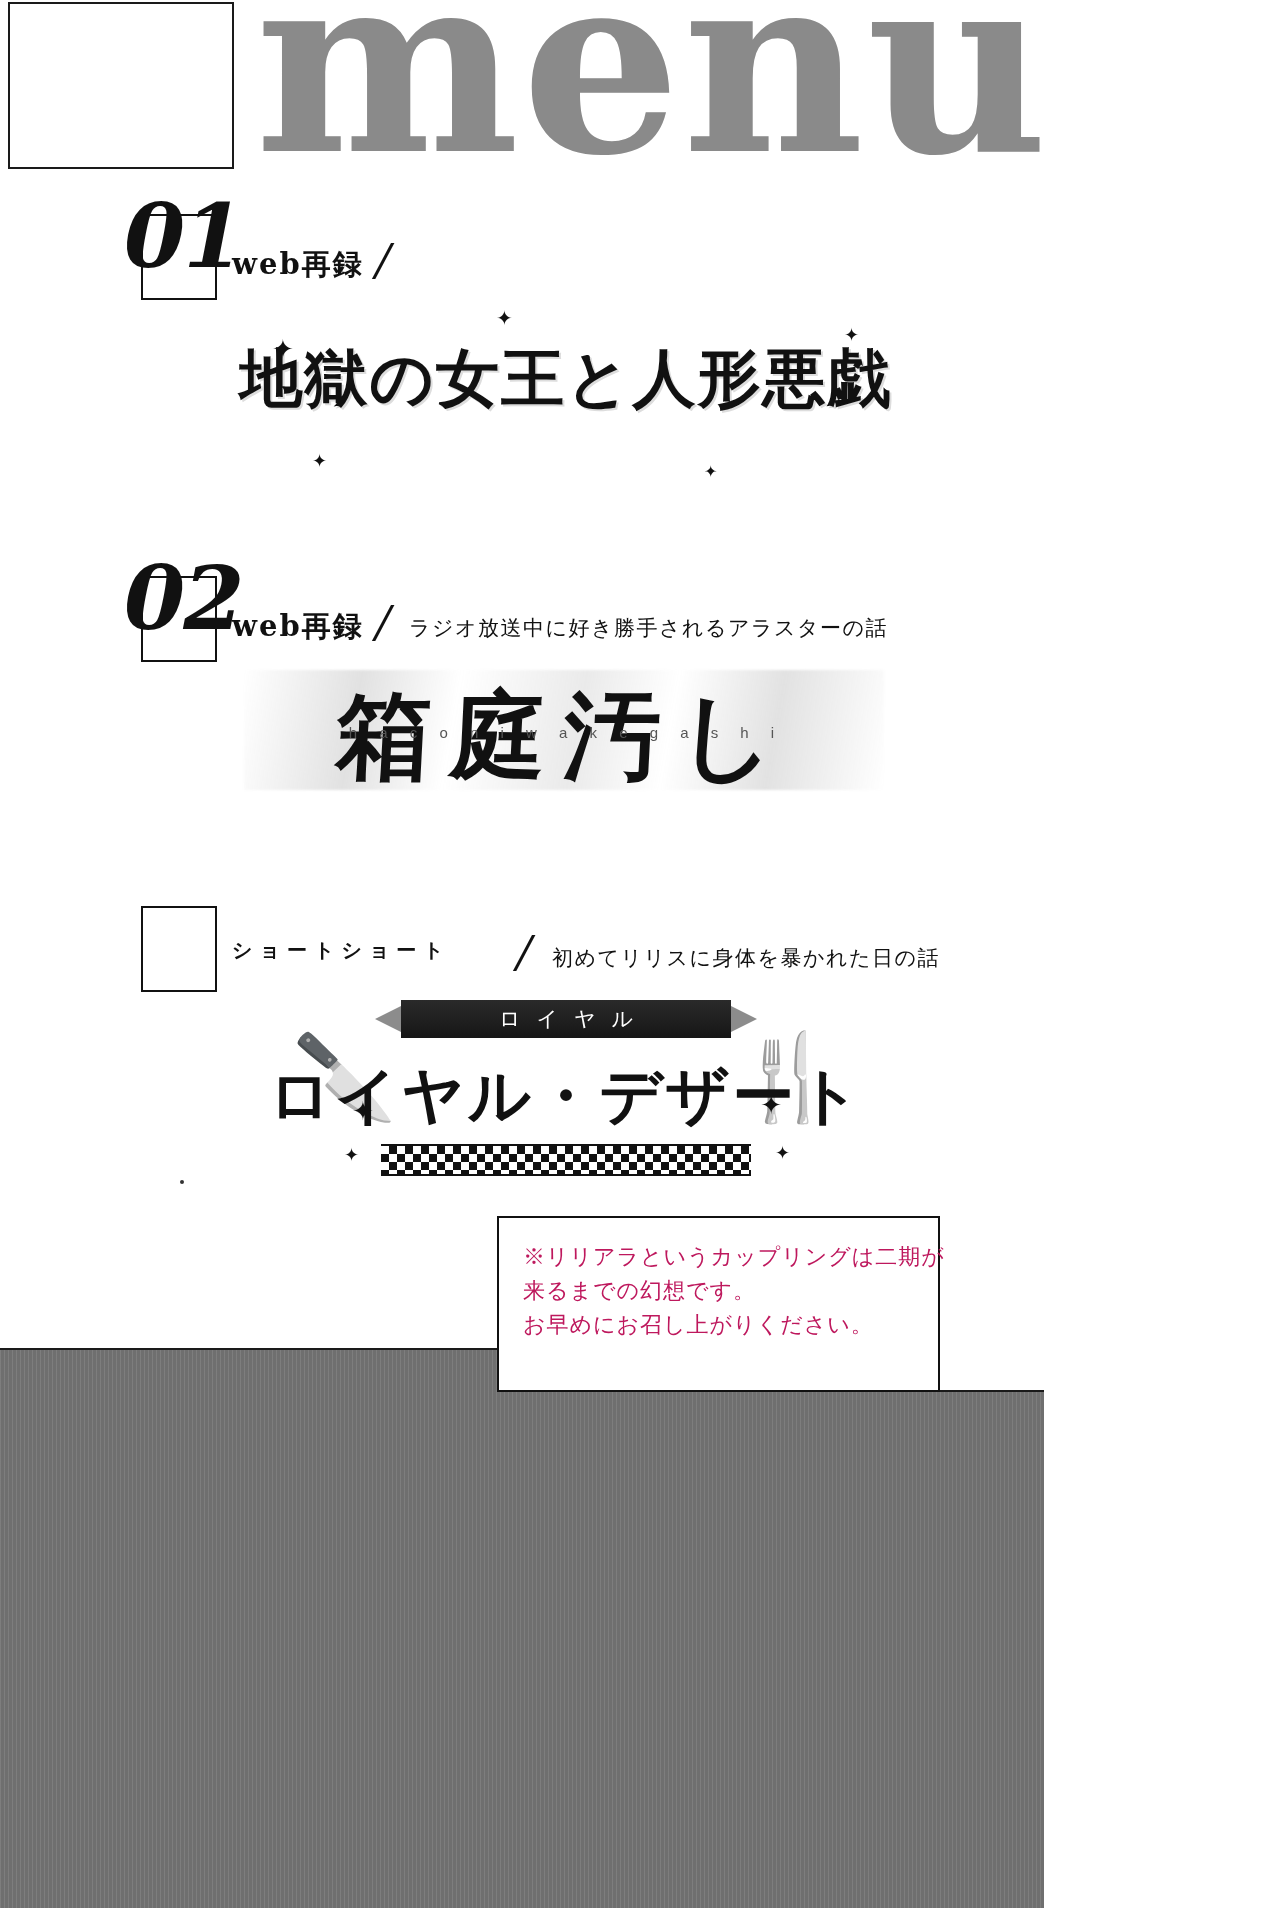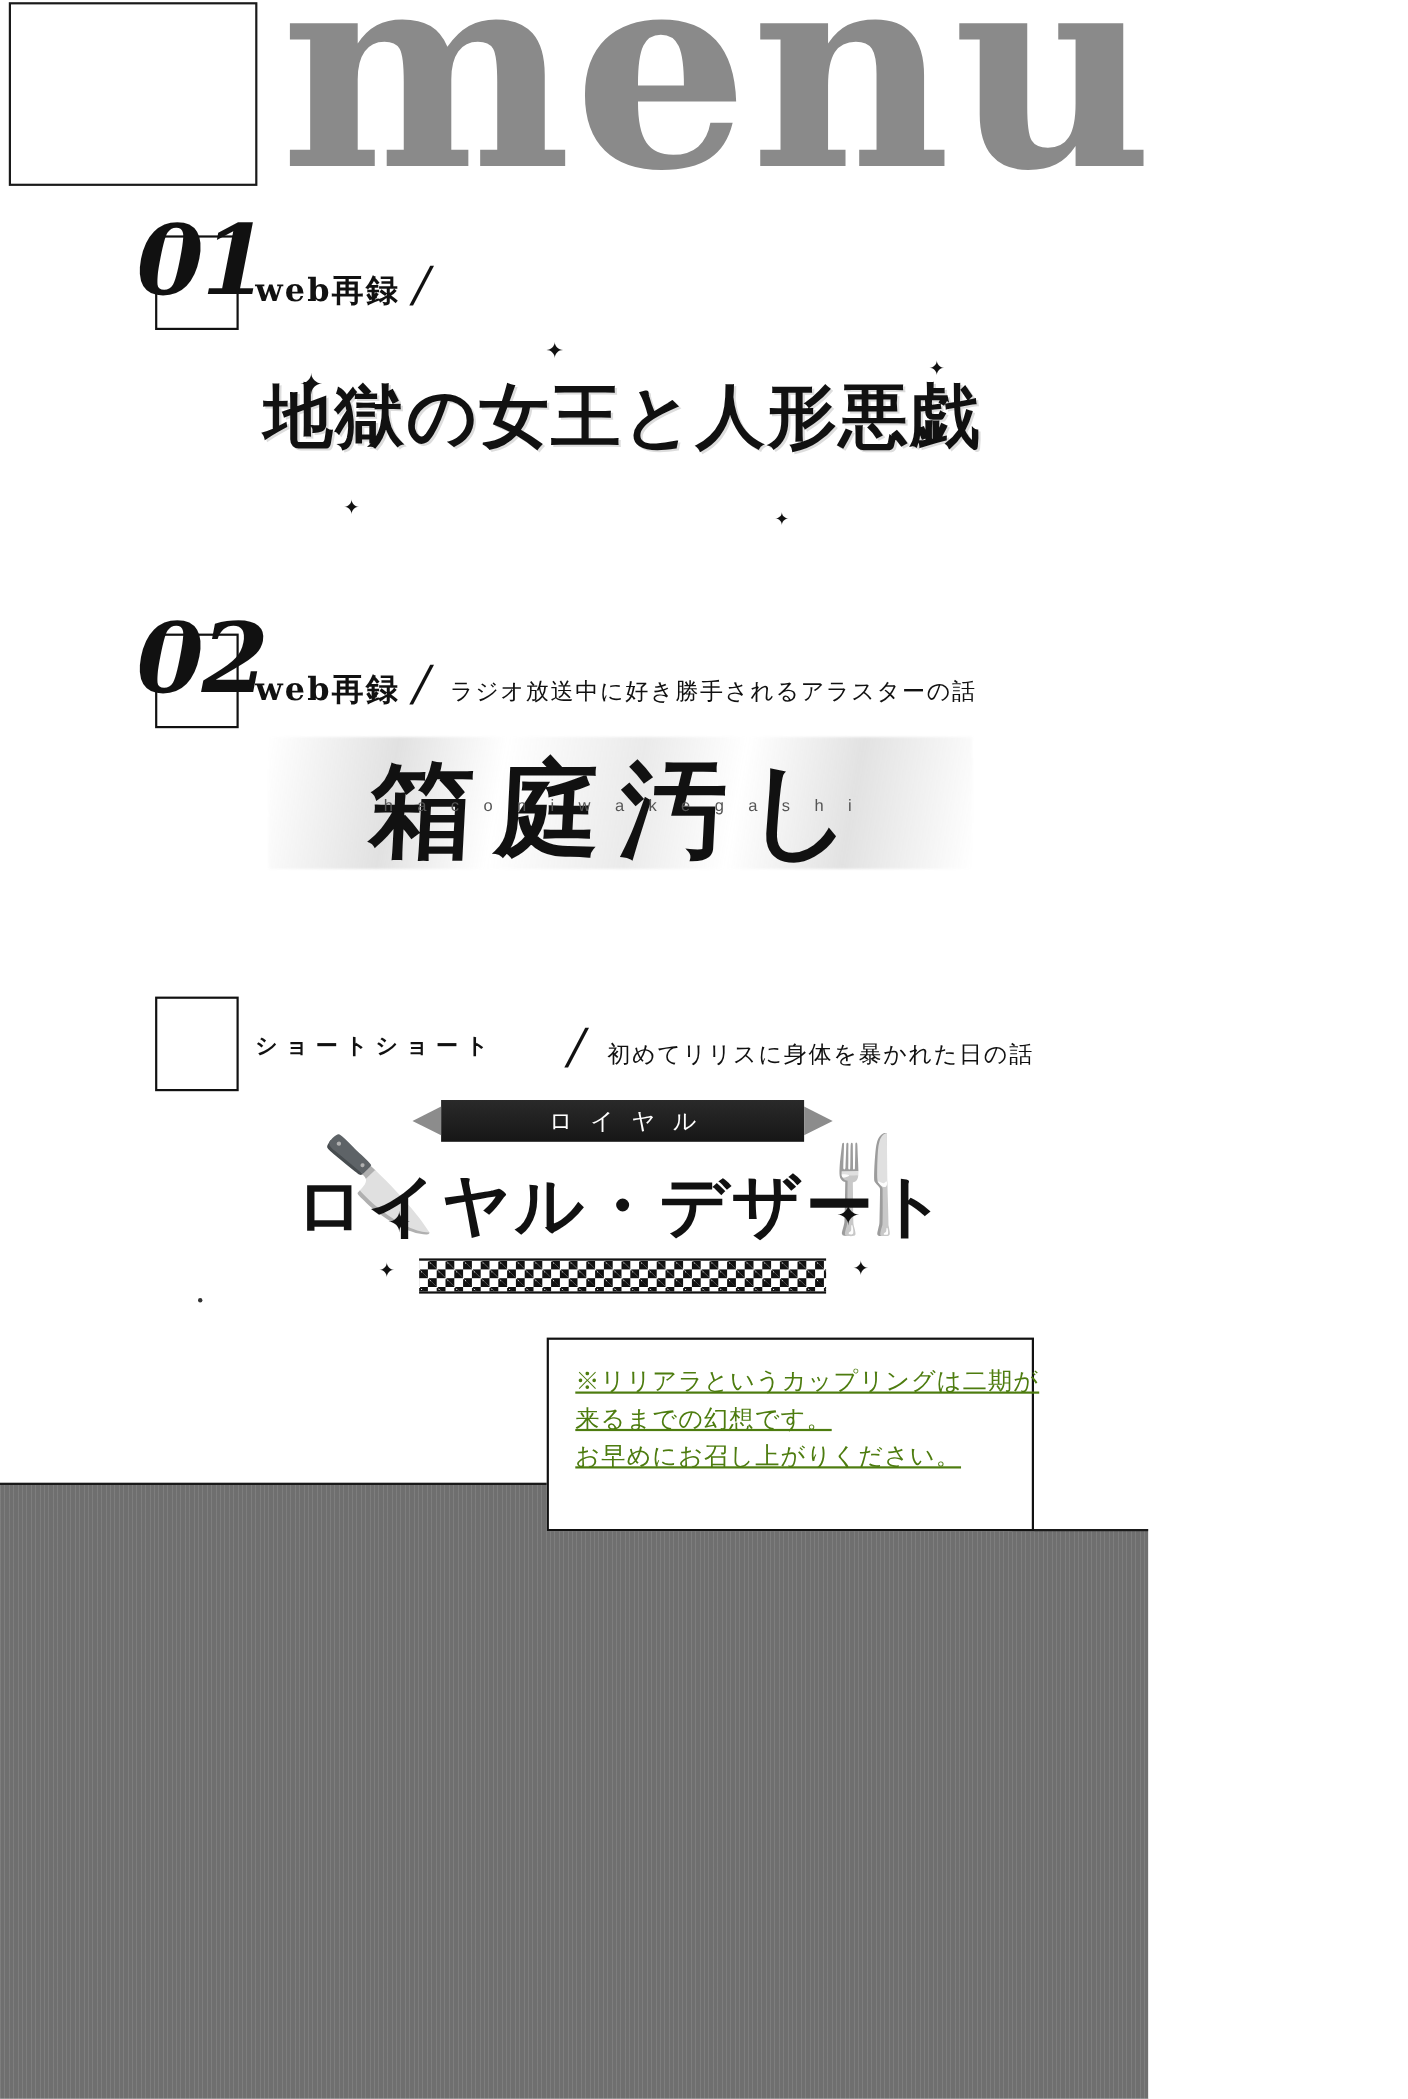--- a/index.html
+++ b/index.html
@@ -250,24 +250,23 @@
     height: 176px;
     border: 2px solid #111;
     background: #fff;
     box-sizing: border-box;
     padding: 22px 24px;
   }
   .note-line {
     font-family: "DejaVu Serif", serif;
     font-size: 22px;
     letter-spacing: 1px;
-    color: #4d7c0f;
+    color: #be185d;
     line-height: 1.55;
     white-space: nowrap;
-    text-decoration: underline;
   }
 
   
   .band-left {
     position: absolute;
     left: 0;
     top: 1348px;
     width: 920px;
     height: 560px;
     background:

